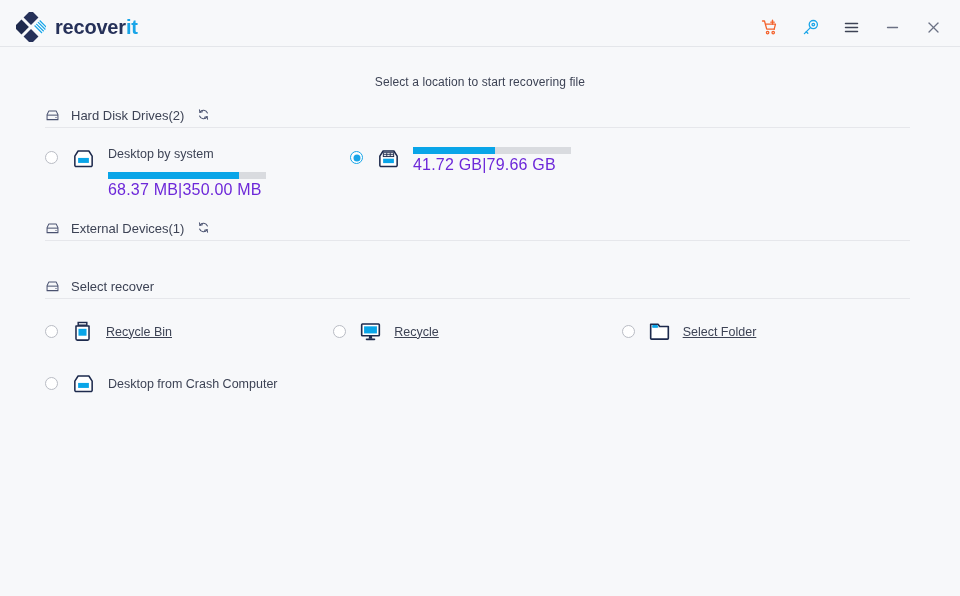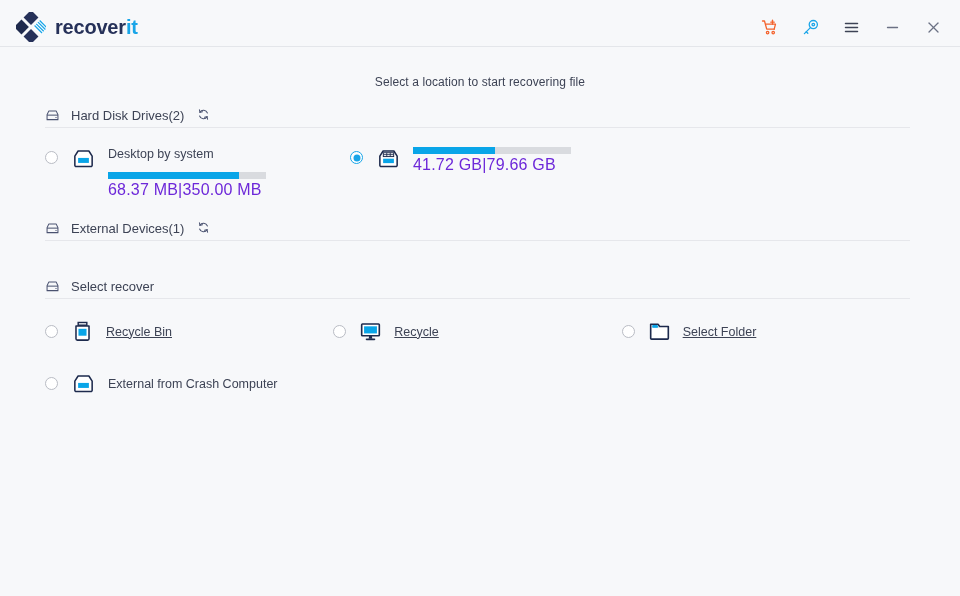--- a/index.html
+++ b/index.html
@@ -394,18 +394,18 @@
 
     <div class="loc-row crash-row">
       <div class="loc-item" style="width:auto;">
         <span class="radio"></span>
         <span class="loc-icon">
           <svg width="25" height="25" viewBox="0 0 26 26" fill="none">
             <path d="M4 10.5L7.4 5.2h11.2L22 10.5v9.5a1.4 1.4 0 0 1-1.4 1.4H5.4A1.4 1.4 0 0 1 4 20z" fill="#ffffff" stroke="#1d2a4d" stroke-width="1.6" stroke-linejoin="round"></path>
             <rect x="7.4" y="12.4" width="11.2" height="5.2" fill="#09a5e8"></rect>
           </svg>
         </span>
-        <span class="loc-label">External from Crash Computer</span>
+        <span class="loc-label">Desktop from Crash Computer</span>
       </div>
     </div>
   </div>
 
 </div>
 
 </body></html>

